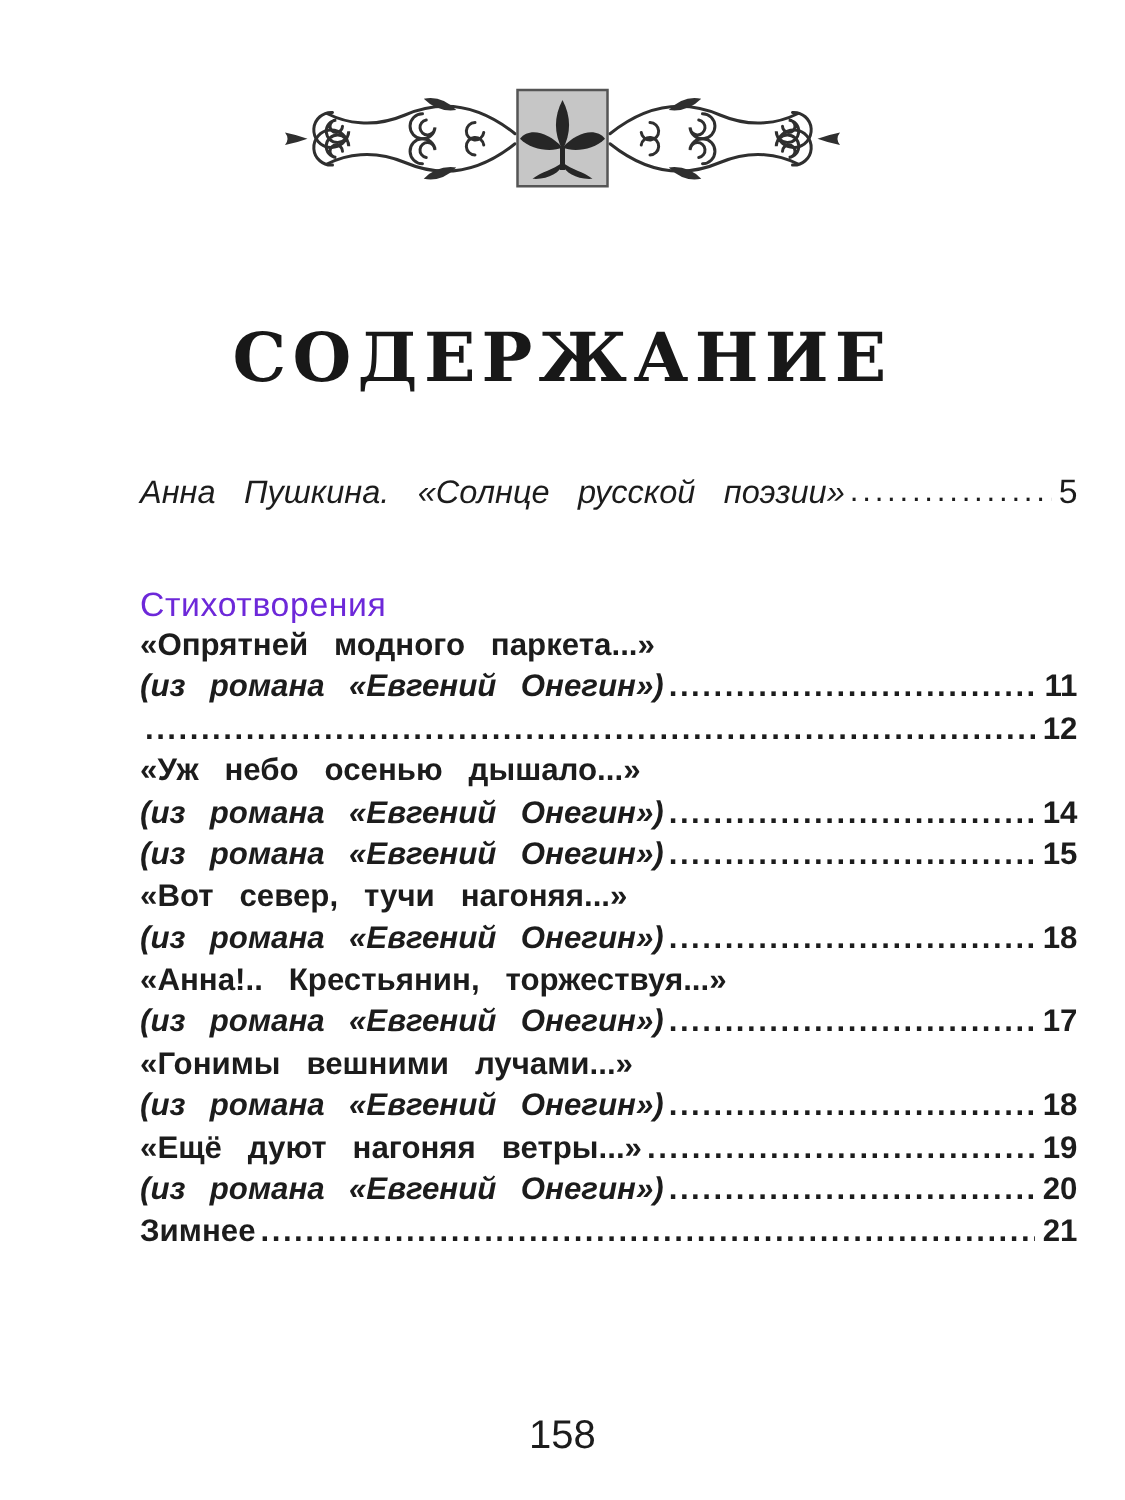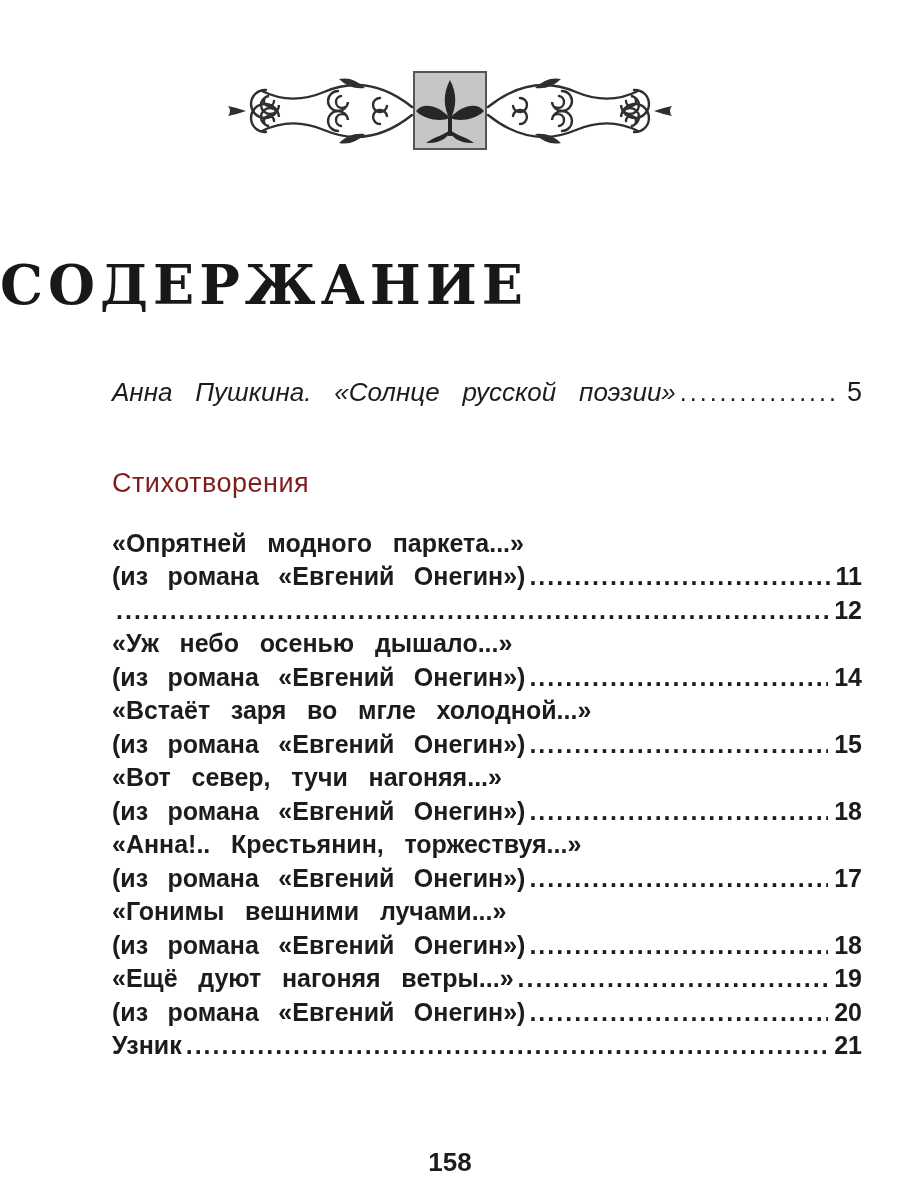--- a/index.html
+++ b/index.html
@@ -16,21 +16,21 @@
     margin: 0 auto;
     background: #ffffff;
     overflow: hidden;
   }
   .ornament-wrap {
     padding-top: 66px;
     text-align: center;
   }
   .book-title {
     margin: 98px 0 0 0;
-    text-align: left;
+    text-align: center;
     font-family: "DejaVu Serif", serif;
     font-weight: bold;
     font-size: 54px;
     line-height: 1;
     letter-spacing: 5px;
     color: #181818;
   }
   .content {
     padding: 0 38px 0 112px;
   }
@@ -38,20 +38,21 @@
     display: flex;
     align-items: flex-end;
     font-size: 25px;
     font-weight: bold;
     line-height: 33.5px;
     word-spacing: 0.55em;
     white-space: nowrap;
   }
   .toc-row .txt { flex: 0 0 auto; }
   .toc-row .txt.italic {
+    font-style: italic;
     word-spacing: 0.5em;
   }
   .dots {
     flex: 1 1 auto;
     min-width: 0;
     overflow: hidden;
     white-space: nowrap;
     margin: 0 2px 0 4px;
     letter-spacing: 2px;
     word-spacing: normal;
@@ -77,34 +78,32 @@
   .intro-row .pageno {
     font-size: 27px;
     font-weight: normal;
   }
   .intro-row .dots { font-weight: normal; letter-spacing: 3px; }
   .section-heading {
     margin: 58px 0 0 0;
     font-size: 27px;
     font-weight: normal;
     letter-spacing: 0.5px;
-    color: #7f1d1d;
+    color: #6d28d9;
   }
   .toc-list {
-    margin-top: 28px;
   }
   .footer-pageno {
     position: absolute;
-    bottom: 22px;
+    bottom: 34px;
     left: 0;
     width: 100%;
     text-align: center;
-    font-size: 26px;
+    font-size: 32px;
     color: #1c1c1c;
-    font-weight: bold;
   }
 </style>
 </head>
 <body>
 
 <div class="page">
 
   <div class="ornament-wrap">
     <svg width="480" height="90" viewBox="0 0 480 90" aria-hidden="true">
       <defs>
@@ -165,24 +164,20 @@
         <div class="toc-row">
     <span class="txt">«Уж небо осенью дышало...»</span>
 
   </div>
         <div class="toc-row">
     <span class="txt italic">(из романа «Евгений Онегин»)</span>
     <span class="dots"></span>
     <span class="pageno">14</span>
   </div>
         <div class="toc-row">
-    <span class="txt">«Встаёт заря во мгле холодной...»</span>
-
-  </div>
-        <div class="toc-row">
     <span class="txt italic">(из романа «Евгений Онегин»)</span>
     <span class="dots"></span>
     <span class="pageno">15</span>
   </div>
         <div class="toc-row">
     <span class="txt">«Вот север, тучи нагоняя...»</span>
 
   </div>
         <div class="toc-row">
     <span class="txt italic">(из романа «Евгений Онегин»)</span>
@@ -211,21 +206,21 @@
     <span class="txt">«Ещё дуют нагоняя ветры...»</span>
     <span class="dots"></span>
     <span class="pageno">19</span>
   </div>
         <div class="toc-row">
     <span class="txt italic">(из романа «Евгений Онегин»)</span>
     <span class="dots"></span>
     <span class="pageno">20</span>
   </div>
         <div class="toc-row">
-    <span class="txt">Узник</span>
+    <span class="txt">Зимнее</span>
     <span class="dots"></span>
     <span class="pageno">21</span>
   </div>
       </div>
 
   </div>
 
   <div class="footer-pageno">158</div>
 
 </div>

